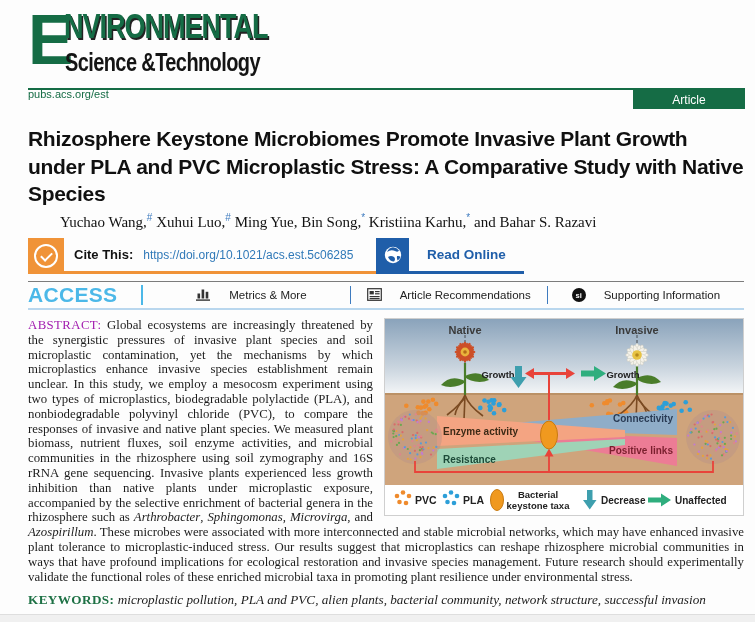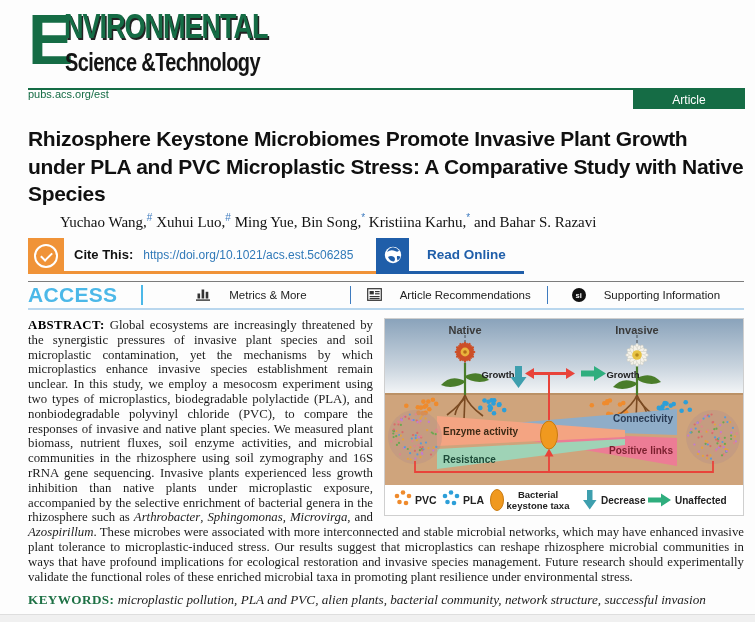--- a/index.html
+++ b/index.html
@@ -37,21 +37,21 @@
   .access-row{position:absolute;left:28px;top:281px;width:716px;height:29px;border-top:1px solid #7c7c7c;border-bottom:2px solid #b9d7ee;display:flex;align-items:center;box-sizing:border-box;}
   .access-word{color:#4cb8e8;font-weight:bold;font-size:21px;letter-spacing:0.3px;margin-right:24px;}
   .vsep-cyan{width:2px;height:20px;background:#4cb8e8;margin-right:10px;}
   .vsep{width:1px;height:18px;background:#3e7bbf;}
   .access-item{flex:1;display:flex;align-items:center;justify-content:center;gap:18px;font-size:11.5px;color:#222;cursor:pointer;}
   .si-circle{width:14px;height:14px;border-radius:50%;background:#111;color:#fff;font-size:7.5px;font-weight:bold;display:flex;align-items:center;justify-content:center;}
 
   
   .abstract{position:absolute;left:28px;top:318px;width:716px;font-family:"Liberation Serif",serif;font-size:12.8px;line-height:14.8px;color:#1c1c1c;text-align:justify;}
   .graphic-box{float:right;width:358px;height:196px;margin-left:11px;margin-bottom:3px;border:1px solid #cfcfcf;background:#ec4899;}
-  .abs-label{color:#000000;font-weight:bold;letter-spacing:0.4px;}
+  .abs-label{color:#a21caf;font-weight:normal;letter-spacing:0.4px;}
   .gen{font-style:italic;}
 
   
   .keywords{position:absolute;left:28px;top:592px;width:716px;font-family:"Liberation Serif",serif;font-size:13.2px;color:#1c1c1c;}
   .kw-label{color:#1e7145;font-weight:bold;letter-spacing:0.4px;}
   .kw-text{font-style:italic;}
   .bottom-strip{position:absolute;left:0;right:0;top:614px;height:8px;background:#f0f0f0;border-top:1px solid #dedede;}
 
   svg text{font-family:"Liberation Sans",sans-serif;}
 </style>

